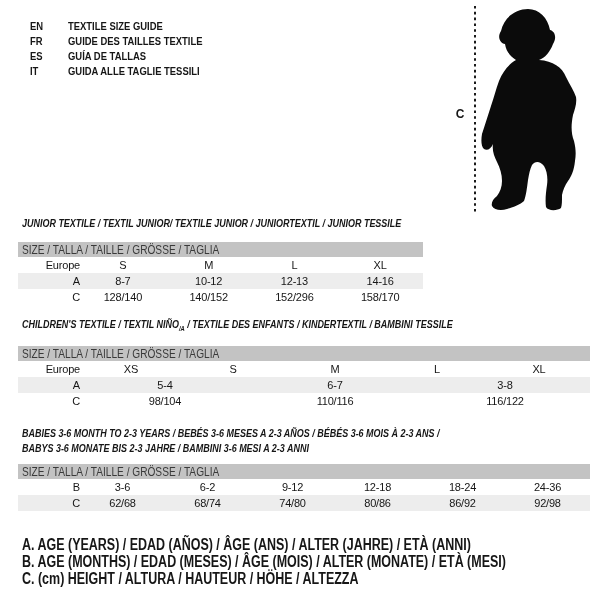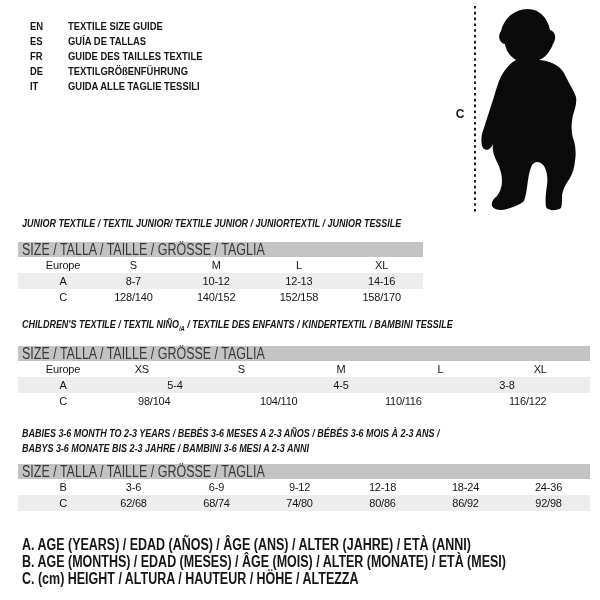--- a/index.html
+++ b/index.html
@@ -29,45 +29,42 @@
   .baby-svg{position:absolute;left:26px;top:0;width:120px;height:212px;}
 
   
   .sec-title{left:22px;font-size:11.5px;font-weight:bold;font-style:italic;}
   .sub{font-size:7.5px;vertical-align:sub;}
 
   
   .stable{left:18px;}
   .t-narrow{width:405px;}
   .t-wide{width:572px;}
-  .size-bar{height:15px;background:var(--bar-bg);color:var(--bar-text);font-size:16px;line-height:15px;padding-left:4px;}
+  .size-bar{height:15px;background:var(--bar-bg);color:var(--bar-text);font-size:13px;line-height:15px;padding-left:4px;}
   .trow{display:flex;height:16px;line-height:16px;font-size:11px;letter-spacing:-0.2px;}
   .trow.alt{background:var(--row-alt-bg);}
-  .c0{width:62px;padding-left:4px;text-align:center;margin-left:12px;}
+  .c0{width:62px;padding-left:4px;text-align:right;}
   .cc{flex:1;text-align:center;}
 
   
   .notes{left:22px;top:536px;}
   .note-line{height:17px;font-size:16px;font-weight:bold;}
 </style>
 </head>
 <body>
 
 <div class="abs lang-block">
   <div class="lang-line">
     <span class="lang-code">EN</span><span class="lang-gap"></span><span class="lang-title">TEXTILE SIZE GUIDE</span>
   </div>
   <div class="lang-line">
+    <span class="lang-code">FR</span><span class="lang-gap"></span><span class="lang-title">GUIDE DES TAILLES TEXTILE</span>
+  </div>
+  <div class="lang-line">
     <span class="lang-code">ES</span><span class="lang-gap"></span><span class="lang-title">GUÍA DE TALLAS</span>
-  </div>
-  <div class="lang-line">
-    <span class="lang-code">FR</span><span class="lang-gap"></span><span class="lang-title">GUIDE DES TAILLES TEXTILE</span>
-  </div>
-  <div class="lang-line">
-    <span class="lang-code">DE</span><span class="lang-gap"></span><span class="lang-title">TEXTILGRÖßENFÜHRUNG</span>
   </div>
   <div class="lang-line">
     <span class="lang-code">IT</span><span class="lang-gap"></span><span class="lang-title">GUIDA ALLE TAGLIE TESSILI</span>
   </div>
 </div>
 
 <div class="abs figure">
   <span class="c-label">C</span>
   <svg class="dotted-line" viewBox="0 0 2 206" preserveAspectRatio="none">
     <line x1="1" y1="0" x2="1" y2="206" stroke="#1a1a1a" stroke-width="2" stroke-dasharray="2.6 3.2"></line>
@@ -127,21 +124,21 @@
     <span class="c0">A</span>
     <span class="cc">8-7</span>
     <span class="cc">10-12</span>
     <span class="cc">12-13</span>
     <span class="cc">14-16</span>
   </div>
   <div class="trow">
     <span class="c0">C</span>
     <span class="cc">128/140</span>
     <span class="cc">140/152</span>
-    <span class="cc">152/158</span>
+    <span class="cc">152/296</span>
     <span class="cc">158/170</span>
   </div>
 </div>
 
 <div class="abs sec-title" style="top:318px;">
   <span class="cond"><span>CHILDREN'S TEXTILE / TEXTIL NIÑO</span><span class="sub">/A</span><span> / TEXTILE DES ENFANTS / KINDERTEXTIL / BAMBINI TESSILE</span></span>
 </div>
 <div class="abs stable t-wide" style="top:346px;">
   <div class="size-bar">
     <span class="cond">SIZE / TALLA / TAILLE / GRÖSSE / TAGLIA</span>
@@ -150,46 +147,45 @@
     <span class="c0">Europe</span>
     <span class="cc">XS</span>
     <span class="cc">S</span>
     <span class="cc">M</span>
     <span class="cc">L</span>
     <span class="cc">XL</span>
   </div>
   <div class="trow alt">
     <span class="c0">A</span>
     <span class="cc">5-4</span>
-    <span class="cc">4-5</span>
+    <span class="cc">6-7</span>
     <span class="cc">3-8</span>
   </div>
   <div class="trow">
     <span class="c0">C</span>
     <span class="cc">98/104</span>
-    <span class="cc">104/110</span>
     <span class="cc">110/116</span>
     <span class="cc">116/122</span>
   </div>
 </div>
 
 <div class="abs sec-title" style="top:427px;">
   <span class="cond">BABIES 3-6 MONTH TO 2-3 YEARS / BEBÉS 3-6 MESES A 2-3 AÑOS / BÉBÉS 3-6 MOIS À 2-3 ANS /</span>
 </div>
 <div class="abs sec-title" style="top:442px;">
   <span class="cond">BABYS 3-6 MONATE BIS 2-3 JAHRE / BAMBINI 3-6 MESI A 2-3 ANNI</span>
 </div>
 <div class="abs stable t-wide" style="top:464px;">
   <div class="size-bar">
     <span class="cond">SIZE / TALLA / TAILLE / GRÖSSE / TAGLIA</span>
   </div>
   <div class="trow">
     <span class="c0">B</span>
     <span class="cc">3-6</span>
-    <span class="cc">6-9</span>
+    <span class="cc">6-2</span>
     <span class="cc">9-12</span>
     <span class="cc">12-18</span>
     <span class="cc">18-24</span>
     <span class="cc">24-36</span>
   </div>
   <div class="trow alt">
     <span class="c0">C</span>
     <span class="cc">62/68</span>
     <span class="cc">68/74</span>
     <span class="cc">74/80</span>

